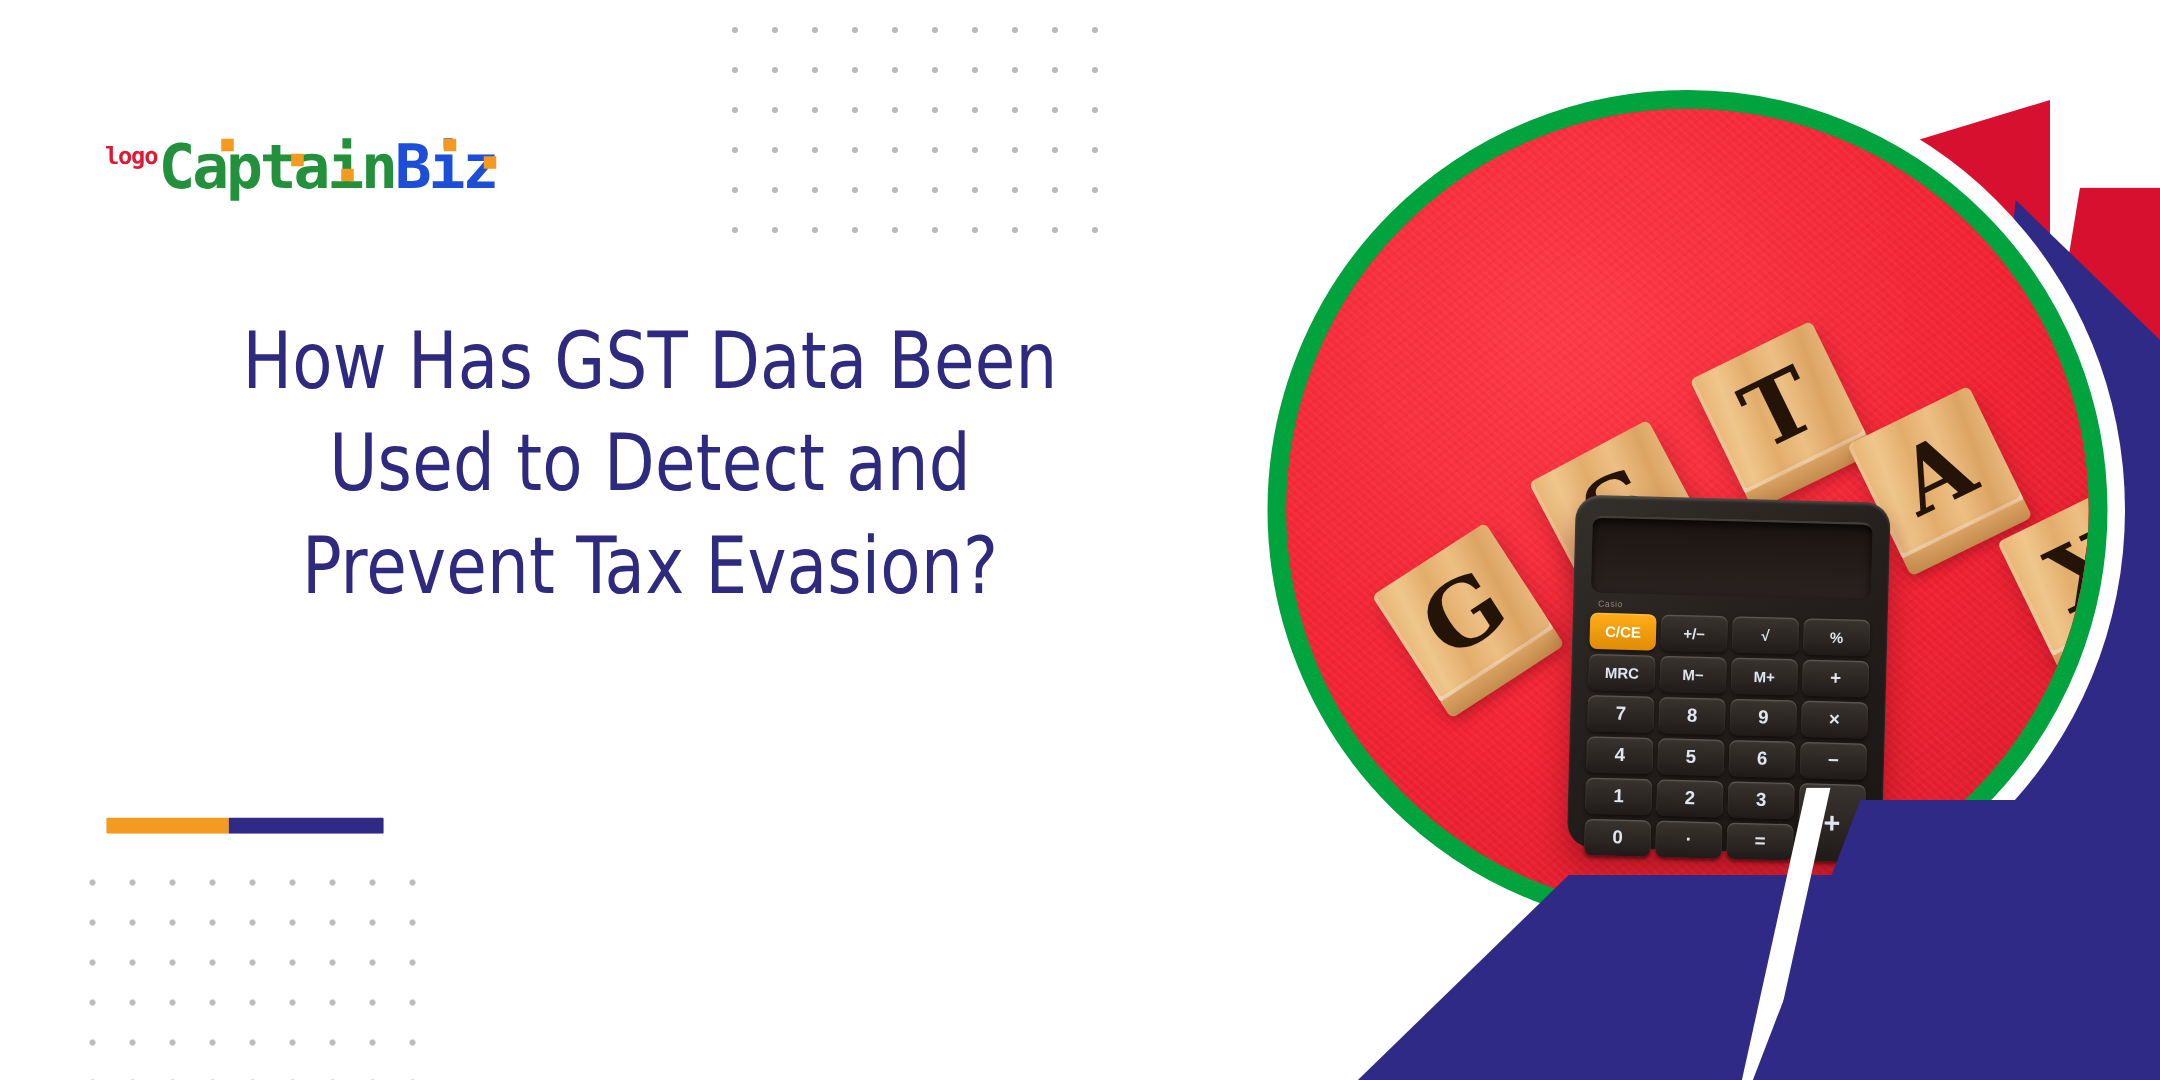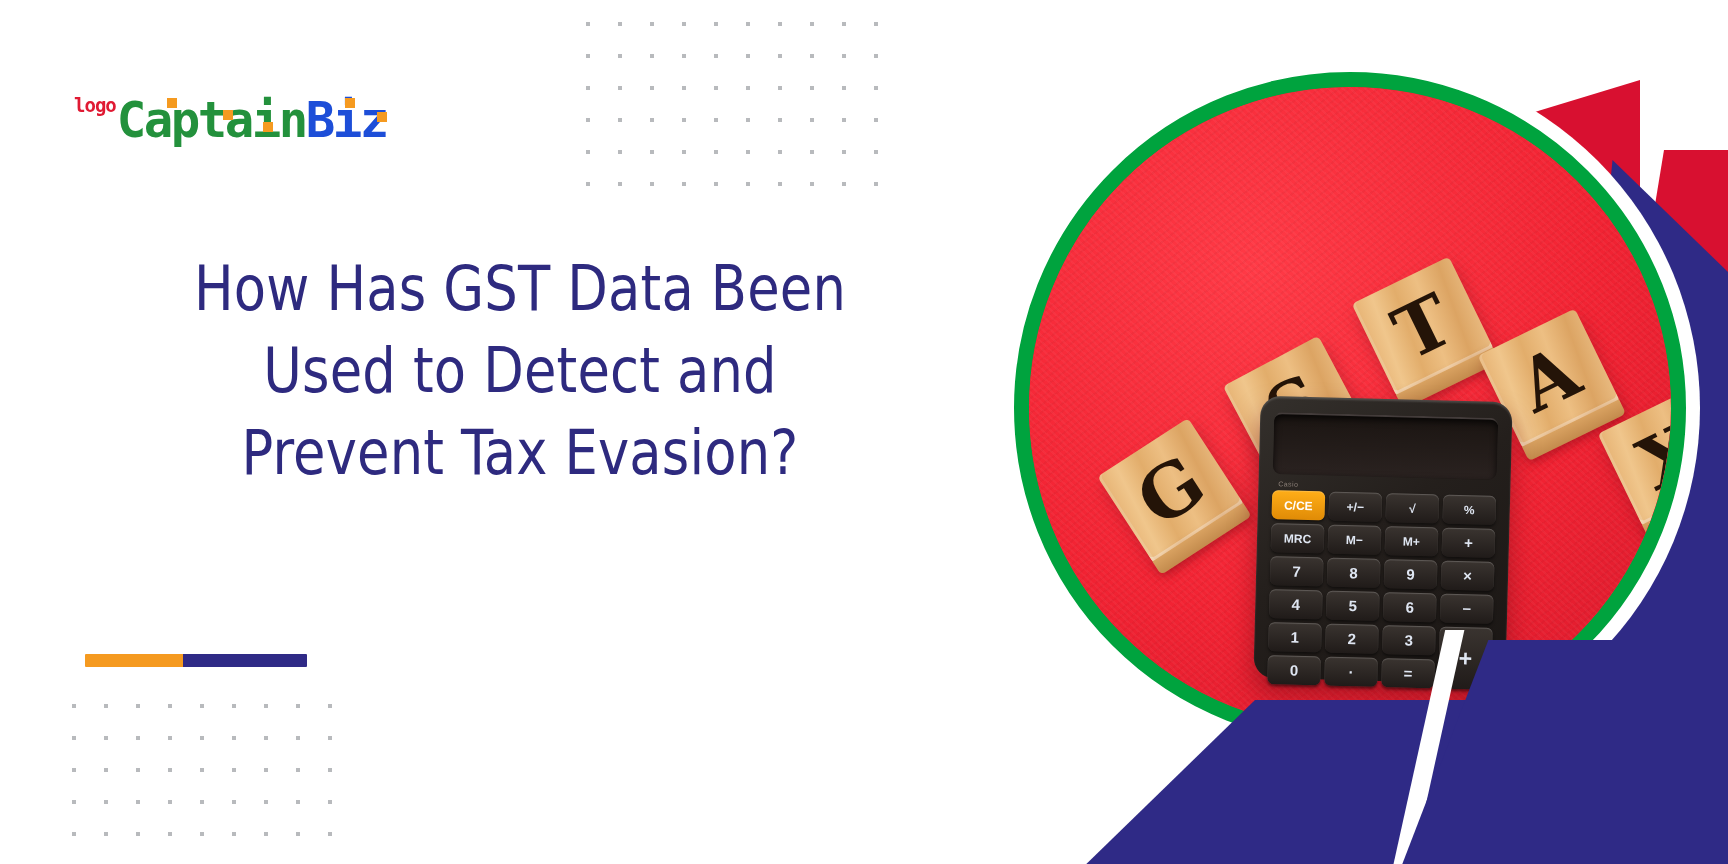--- a/index.html
+++ b/index.html
@@ -23,22 +23,22 @@
     background-image:radial-gradient(circle, #b8babd 2.3px, transparent 2.4px);
     background-size:32px 32px;
     background-position:0 0;
     pointer-events:none;
   }
   #dots-top    { left:572px; top:8px;   width:330px; height:190px; }
   #dots-bottom { left:58px;  top:690px; width:300px; height:180px; }
 
   
   #logo-wrap {
-    position:absolute; left:74px; top:96px;
-    height:62px; display:flex; 
+    position:absolute; left:84px; top:96px;
+    height:62px; display:flex; align-items:flex-end;
   }
   #logo-mini {
     font-family:"DejaVu Sans Mono", monospace;
     font-size:19px; font-weight:700; color:#e01a33;
     letter-spacing:-1px; line-height:1;
     margin-bottom:23px; margin-right:1px;
   }
   #logo-main {
     font-family:"DejaVu Sans Mono", monospace;
     font-size:49px; font-weight:700; line-height:1;

